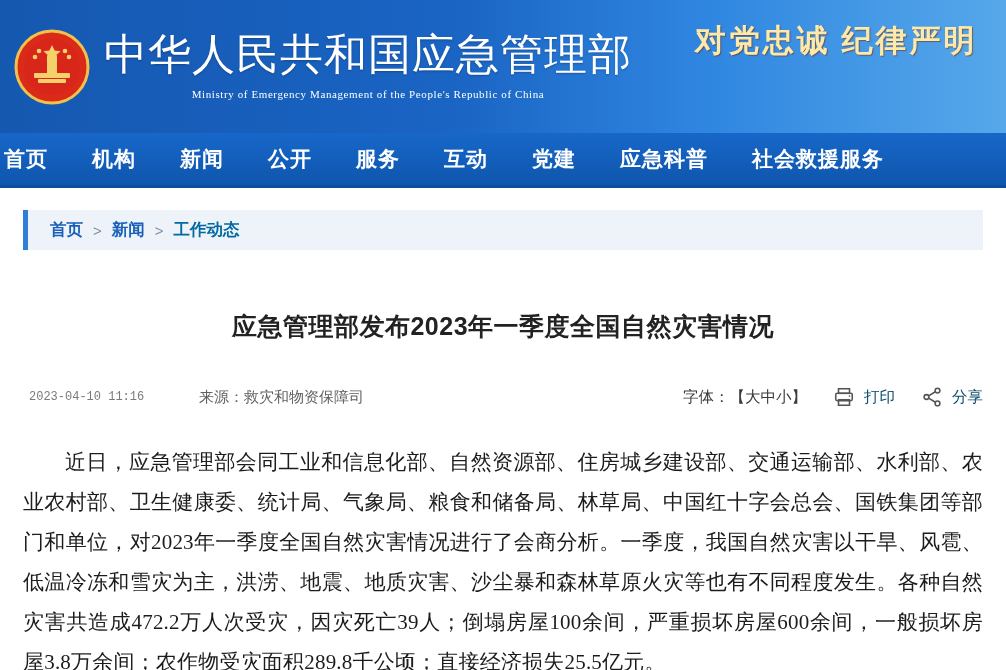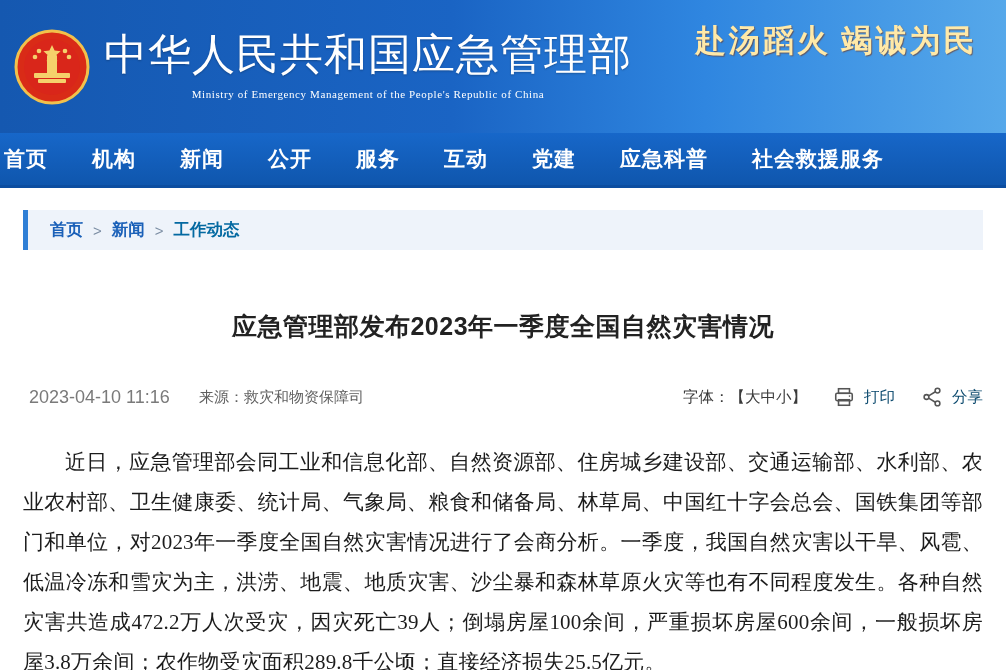--- a/index.html
+++ b/index.html
@@ -158,21 +158,22 @@
     display: flex;
     align-items: center;
     position: relative;
     font-size: 14.5px;
     color: #6b6b6b;
     padding: 0 6px;
   }
   .meta-date {
     width: 170px;
     color: #7a7a7a;
-    font-size: 18px;
+    font-size: 12px;
+    font-family: Liberation Mono, monospace;
   }
   .meta-source {
     color: #5f5f5f;
     font-size: 15px;
   }
   .meta-right {
     position: absolute;
     right: 0;
     top: 0;
     height: 34px;
@@ -230,21 +231,21 @@
           <circle cx="55" cy="28" r="2.3"></circle>
         </g>
       </svg>
     </div>
     <div class="title-block">
       <div class="site-title-cn">中华人民共和国应急管理部</div>
       <div class="site-title-en">Ministry of Emergency Management of the People's Republic of China</div>
     </div>
   </div>
   <div class="header-right">
-    <div class="slogan-line">赴汤蹈火 竭诚为民</div>
+    <div class="slogan-line">对党忠诚 纪律严明</div>
   </div>
 </div>
 
 <div class="nav">
   <div class="nav-item">首页</div>
   <div class="nav-item">机构</div>
   <div class="nav-item">新闻</div>
   <div class="nav-item">公开</div>
   <div class="nav-item">服务</div>
   <div class="nav-item">互动</div>

